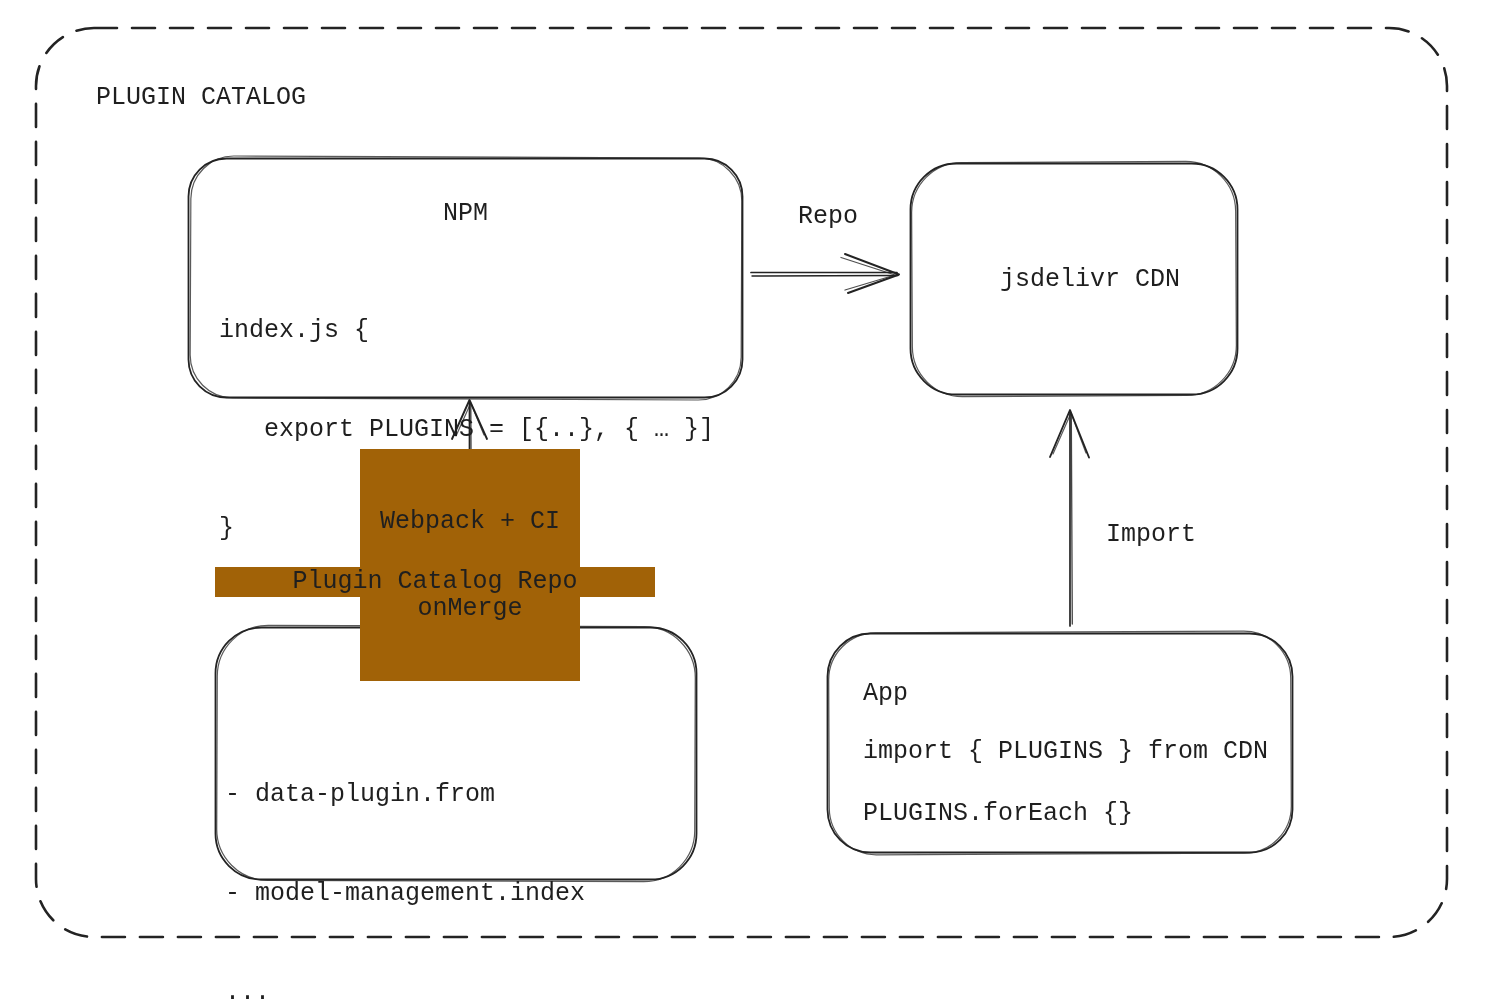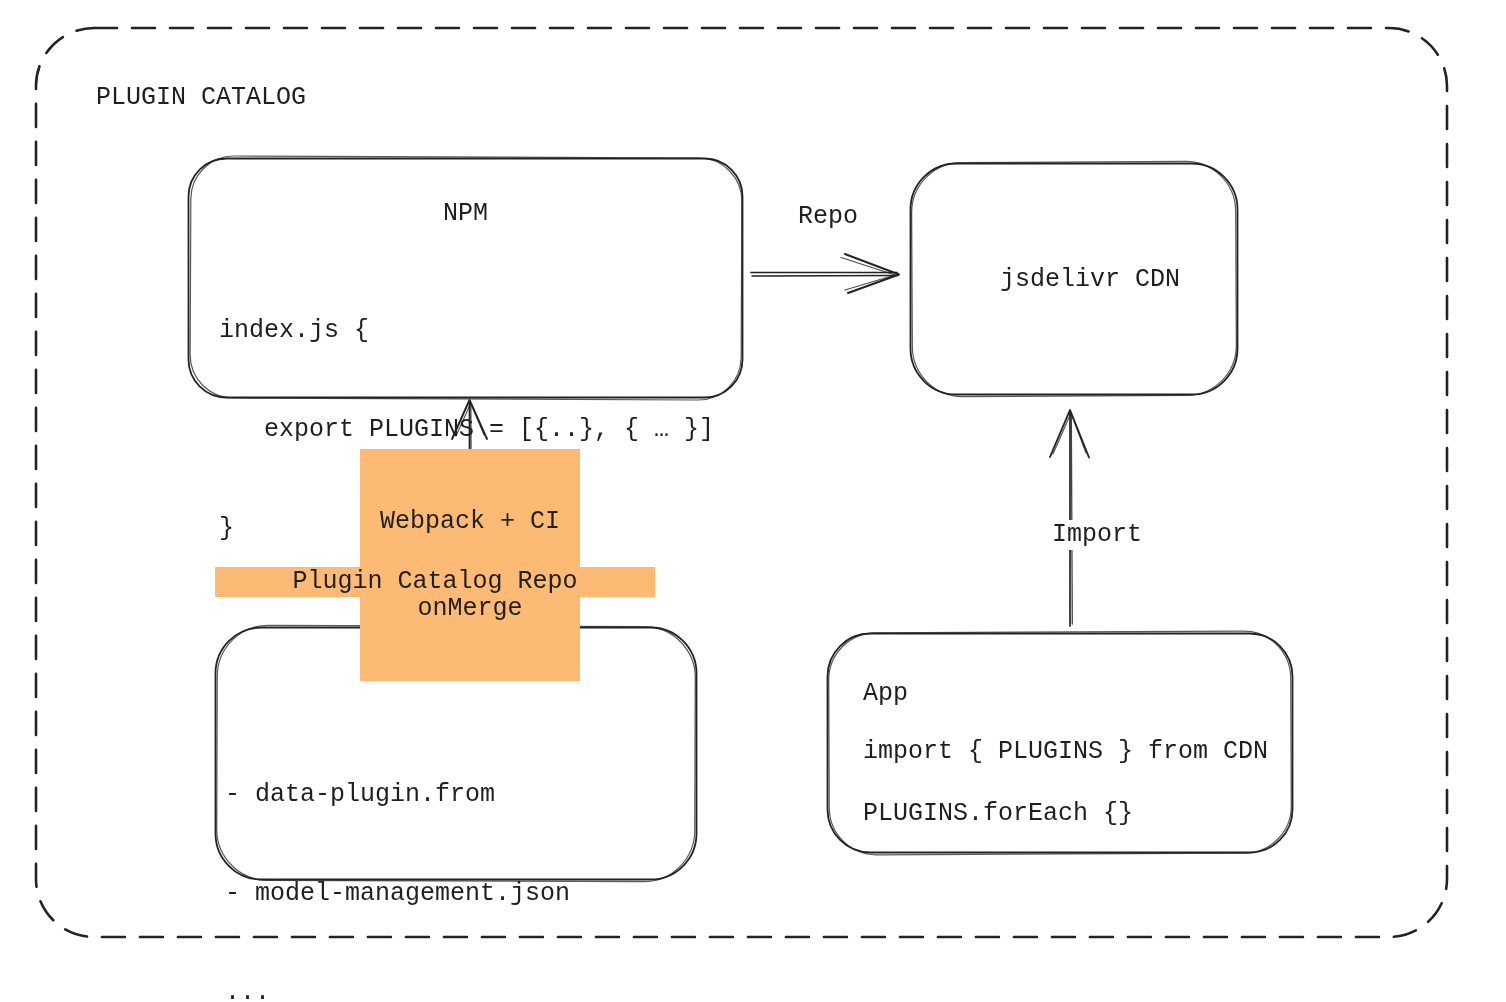--- a/index.html
+++ b/index.html
@@ -7,21 +7,21 @@
   body {
     width: 1506px; height: 1002px;
     font-family: "DejaVu Sans Mono", "Liberation Mono", monospace;
     color: #1f1f1f;
   }
   .stage { position: relative; width: 1506px; height: 1002px; overflow: hidden; background: #ffffff; }
   svg.layer { position: absolute; left: 0; top: 0; width: 1506px; height: 1002px; }
   .txt { position: absolute; white-space: pre; font-size: 25px; line-height: 30px; color: #1f1f1f; font-family: Liberation Mono, monospace; }
   .center { text-align: center; }
   .lh33 { line-height: 33px; }
-  .mask { background: #fdba74; }
+  .mask { background: #a16207; }
   .edge-label { background: #ffffff; padding: 0 4px; }
 </style>
 </head>
 <body>
 
 <div class="stage">
 
   <svg class="layer" viewBox="0 0 1506 1002" fill="none" stroke="#232323" stroke-linecap="round" stroke-linejoin="round">
 
     <rect x="36" y="28" width="1411" height="909" rx="58" ry="58" stroke-width="2.6" stroke-dasharray="23 15"></rect>
@@ -83,23 +83,23 @@
 
   <div class="txt center mask" style="left:360px; top:449px; width:220px; line-height:29px;">
     <div>Webpack + CI</div>
     <div>onMerge</div>
   </div>
 
   <div class="txt center mask" style="left:215px; top:567px; width:440px;">Plugin Catalog Repo</div>
 
   <div class="txt lh33" style="left:225px; top:712px;">
     <div>- data-plugin.from</div>
-    <div>- model-management.json</div>
+    <div>- model-management.index</div>
     <div>...</div>
   </div>
 
-  <div class="txt edge-label" style="left:1048px; top:520px;">Import</div>
+  <div class="txt edge-label" style="left:1102px; top:520px;">Import</div>
 
   <div class="txt" style="left:863px; top:679px;">App</div>
   <div class="txt" style="left:863px; top:737px;">import { PLUGINS } from CDN</div>
   <div class="txt" style="left:863px; top:799px;text-align:right;">PLUGINS.forEach {}</div>
 
 </div>
 
 </body></html>

